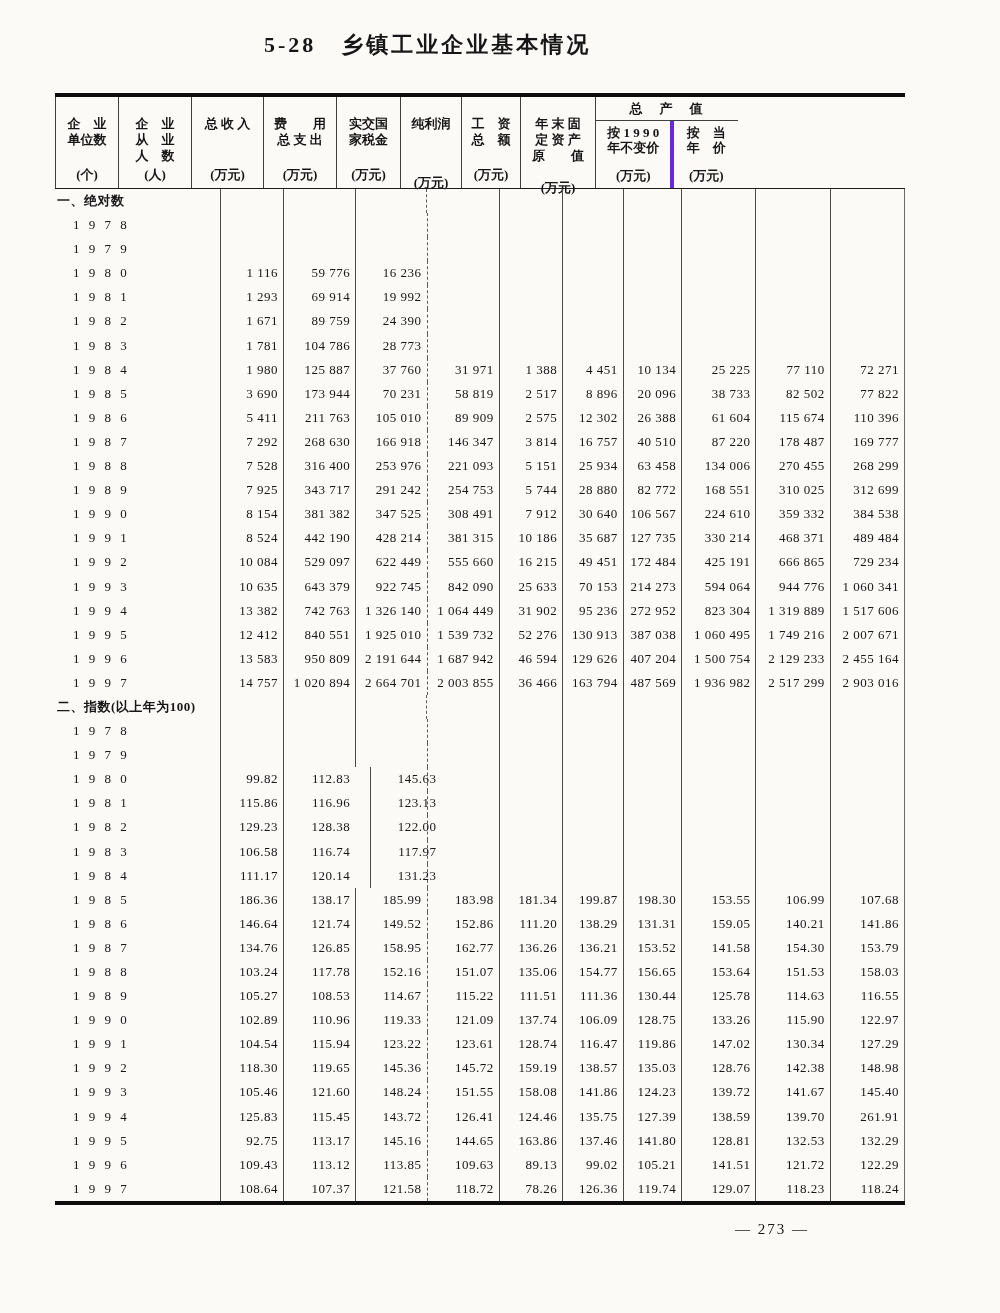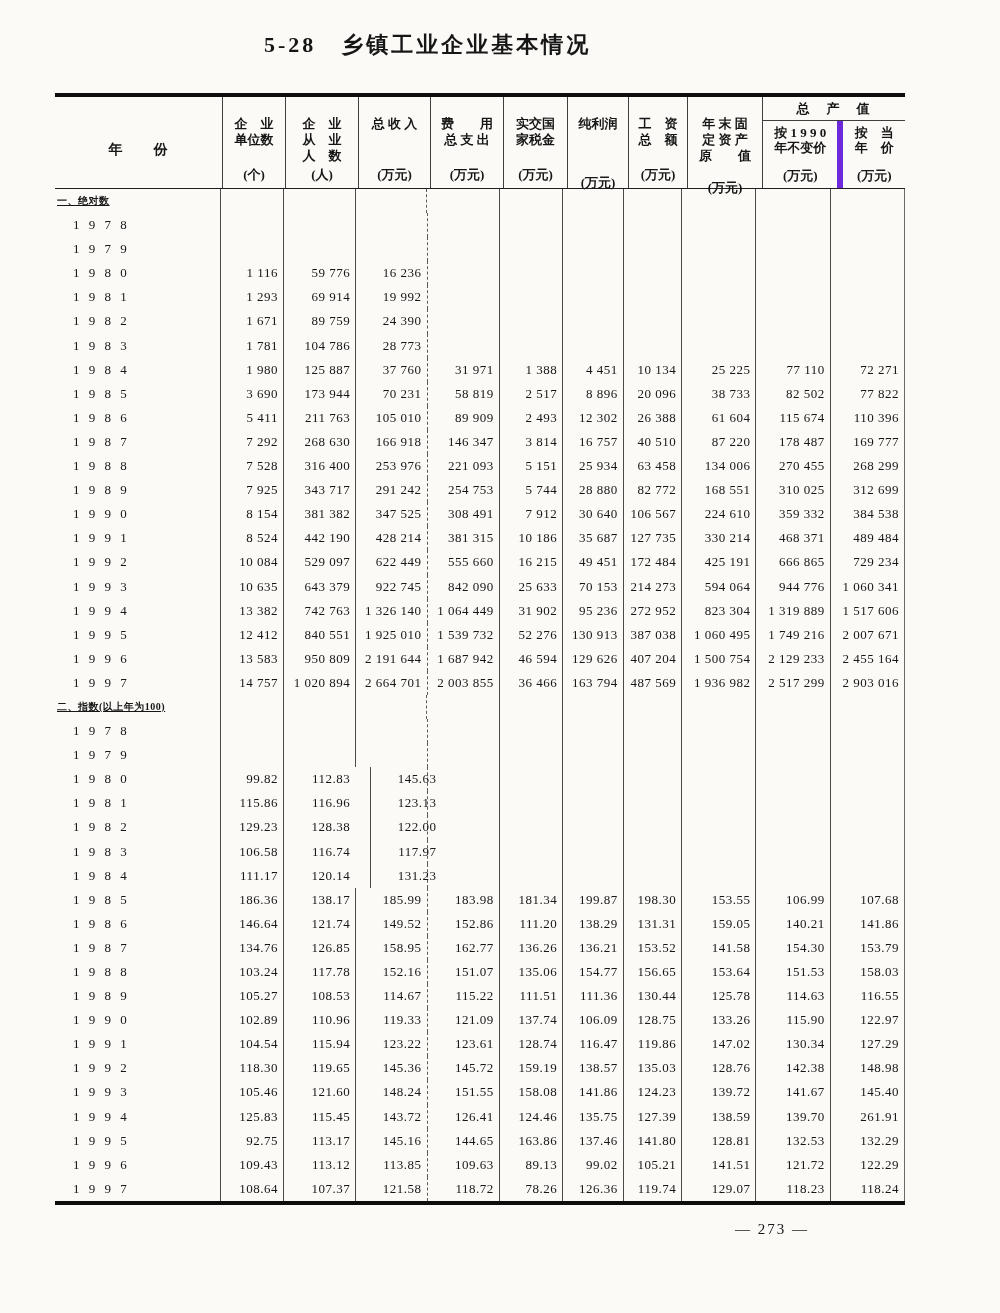--- a/index.html
+++ b/index.html
@@ -43,30 +43,30 @@
   }
   .hgroup-label { height:23px; line-height:23px; border-bottom:1px solid #3f3f3f; letter-spacing:2px; }
   .hgroup-subs { flex:1; display:flex; }
   .hsub {
     box-sizing:border-box;
     display:flex; flex-direction:column;
     justify-content:space-between; align-items:center;
     padding:4px 1px 5px; line-height:15px;
   }
   .hsub.s1 { width:75px; }
-  .hsub.s2 { width:68px; border-left:6px solid #6d28d9; }
+  .hsub.s2 { width:68px; border-left:4px solid #6d28d9; }
   
   .w-year { width:167px; } .w0 { width:63px; } .w1 { width:73px; } .w2 { width:72px; }
   .w3 { width:73px; } .w4 { width:64px; } .w5 { width:61px;gap:43px; } .w6 { width:59px; }
   .w7 { width:75px;gap:16px; } .w8 { width:75px; } .w9 { width:76px; }
   
   .trow { display:flex; height:24.1px; line-height:24.1px; }
   .cell { box-sizing:border-box; white-space:nowrap; overflow:visible; }
   .year-cell { width:167px; padding-left:18px; letter-spacing:3px; font-size:13px; }
-  .section-label { font-weight:700; padding-left:2px; letter-spacing:0.5px; font-size:10px;text-decoration:underline; }
+  .section-label { font-weight:700; padding-left:2px; letter-spacing:0.5px; font-size:13px; }
   .val {
     border-left:1px solid #4a4a4a;
     text-align:right; padding-right:5px;
     font-size:13px; letter-spacing:0.5px;
   }
   .val.c3 { border-left-style:dashed; border-left-color:#5a5a5a; }
   .val.c9 { border-right:1px solid #6a6a6a; }
   .nudge { position:relative; left:15px; }
   .footer {
     position:absolute; left:735px; top:1221px; width:140px;
@@ -74,23 +74,20 @@
   }
 </style>
 </head>
 <body>
 
 <h1 class="title">5-28　乡镇工业企业基本情况</h1>
 
 <div class="stat-table">
   <div class="thead">
 
-    <div class="hc year-head w-year">
-      <div class="hline">年　　份</div>
-    </div>
 
     <div class="hc w0">
       <div class="hnames">
         <div class="hline">企　业</div>
         <div class="hline">单位数</div>
       </div>
       <div class="hunit">(个)</div>
     </div>
 
     <div class="hc w1">
@@ -288,21 +285,21 @@
         <div class="cell val c7 w7">38 733</div>
         <div class="cell val c8 w8">82 502</div>
         <div class="cell val c9 w9">77 822</div>
       </div>
       <div class="trow">
         <div class="cell year-cell">1 9 8 6</div>
         <div class="cell val c0 w0">5 411</div>
         <div class="cell val c1 w1">211 763</div>
         <div class="cell val c2 w2">105 010</div>
         <div class="cell val c3 w3">89 909</div>
-        <div class="cell val c4 w4">2 493</div>
+        <div class="cell val c4 w4">2 575</div>
         <div class="cell val c5 w5">12 302</div>
         <div class="cell val c6 w6">26 388</div>
         <div class="cell val c7 w7">61 604</div>
         <div class="cell val c8 w8">115 674</div>
         <div class="cell val c9 w9">110 396</div>
       </div>
       <div class="trow">
         <div class="cell year-cell">1 9 8 7</div>
         <div class="cell val c0 w0">7 292</div>
         <div class="cell val c1 w1">268 630</div>

